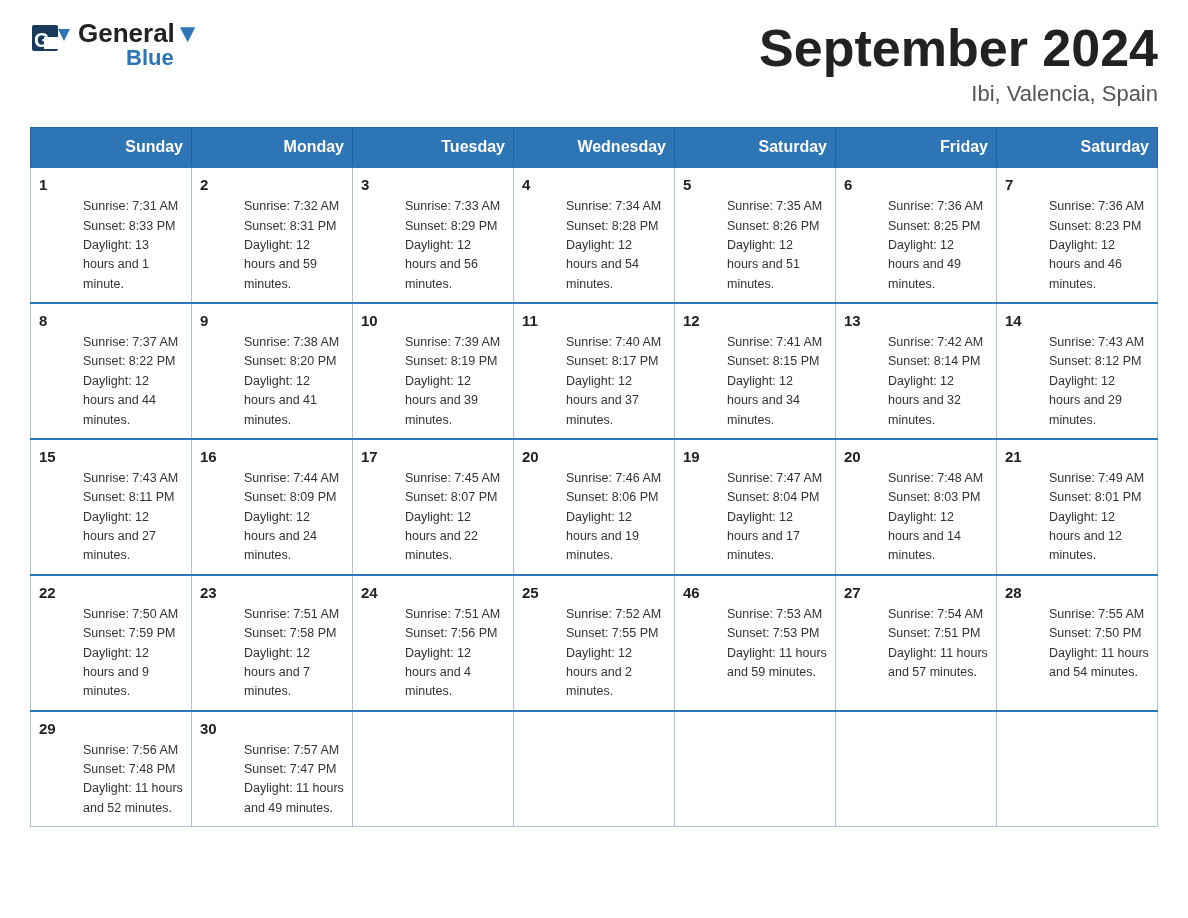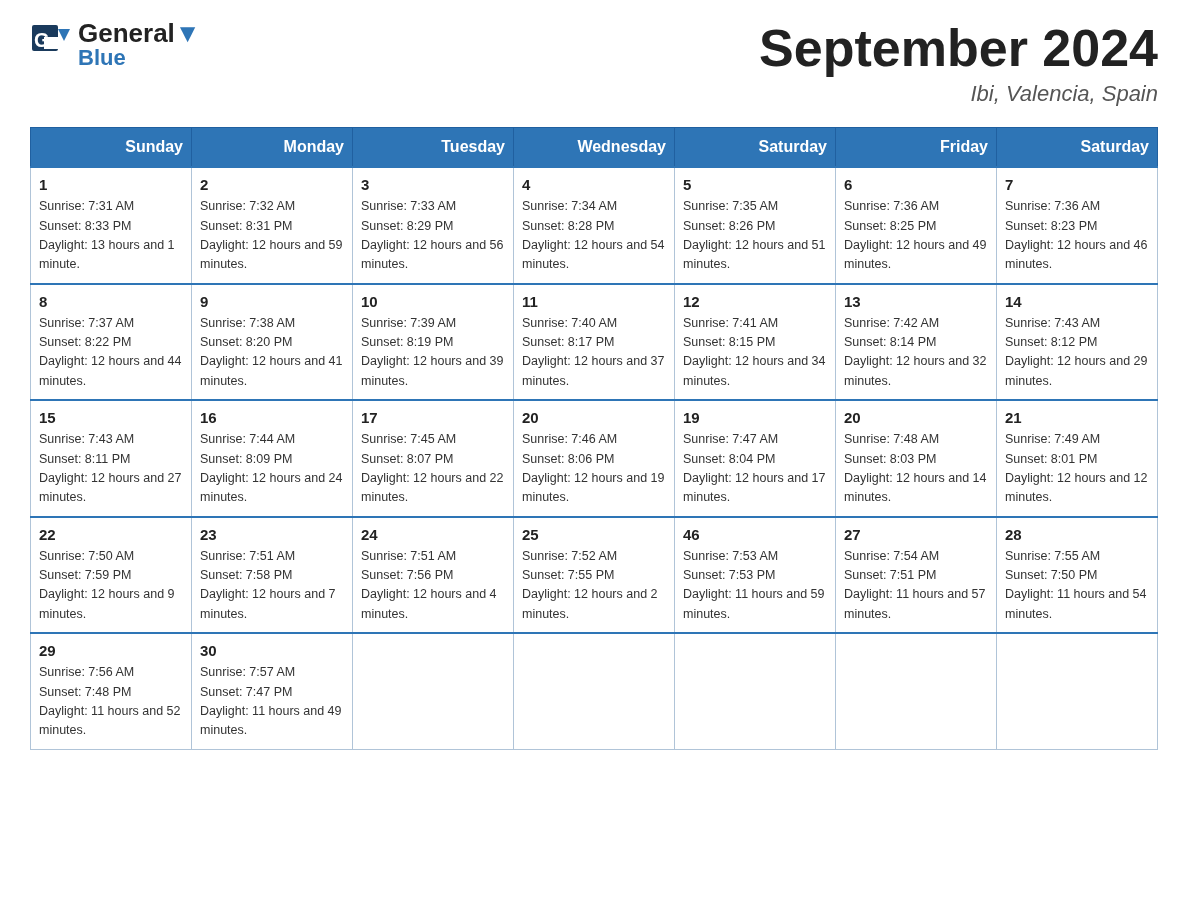--- a/index.html
+++ b/index.html
@@ -28,21 +28,20 @@
       font-size: 52px;
       font-weight: bold;
       color: #222;
       line-height: 1.1;
       margin-left: 28px;
     }
     .subtitle {
       font-size: 22px;
       color: #555;
       margin-top: 4px;
-      font-style: italic;
     }
     .calendar {
       width: 100%;
       border-collapse: collapse;
       border: 1px solid #b0c4d8;
     }
     .calendar th {
       background-color: #2e75b6;
       color: #fff;
       font-size: 16px;
@@ -68,20 +67,21 @@
       font-size: 15px;
       font-weight: bold;
       color: #222;
       display: block;
       margin-bottom: 4px;
     }
     .day-info {
       font-size: 12.5px;
       color: #333;
       line-height: 1.55;
+      margin-left: 44px;
     }
     .empty-cell {
       background: #fff;
     }
     
     .logo-container {
       display: flex;
       align-items: center;
       gap: 0;
     }
@@ -99,21 +99,21 @@
 
         <rect x="2" y="2" width="26" height="26" rx="2" fill="#1a3a5c"></rect>
         <rect x="14" y="14" width="14" height="12" fill="#fff"></rect>
         <rect x="14" y="14" width="14" height="5" fill="#fff"></rect>
         <text x="4" y="24" font-size="20" font-weight="bold" fill="#fff" font-family="Arial">G</text>
 
         <polygon points="28,6 40,6 34,18" fill="#2e75b6"></polygon>
       </svg>
       <div>
         <div style="font-size:26px;font-weight:bold;color:#222;line-height:1;">General<span style="color:#2e75b6;">▼</span></div>
-        <div style="font-size:22px;font-weight:bold;color:#2e75b6;line-height:1.1;">Blue</div>
+        <div style="font-size:22px;font-weight:bold;color:#2e75b6;line-height:1.1;margin-left:48px;">Blue</div>
       </div>
     </div>
   </div>
   <div class="title-section">
     <div class="main-title">September 2024</div>
     <div class="subtitle">Ibi, Valencia, Spain</div>
   </div>
 </div>
 
 <table class="calendar">

